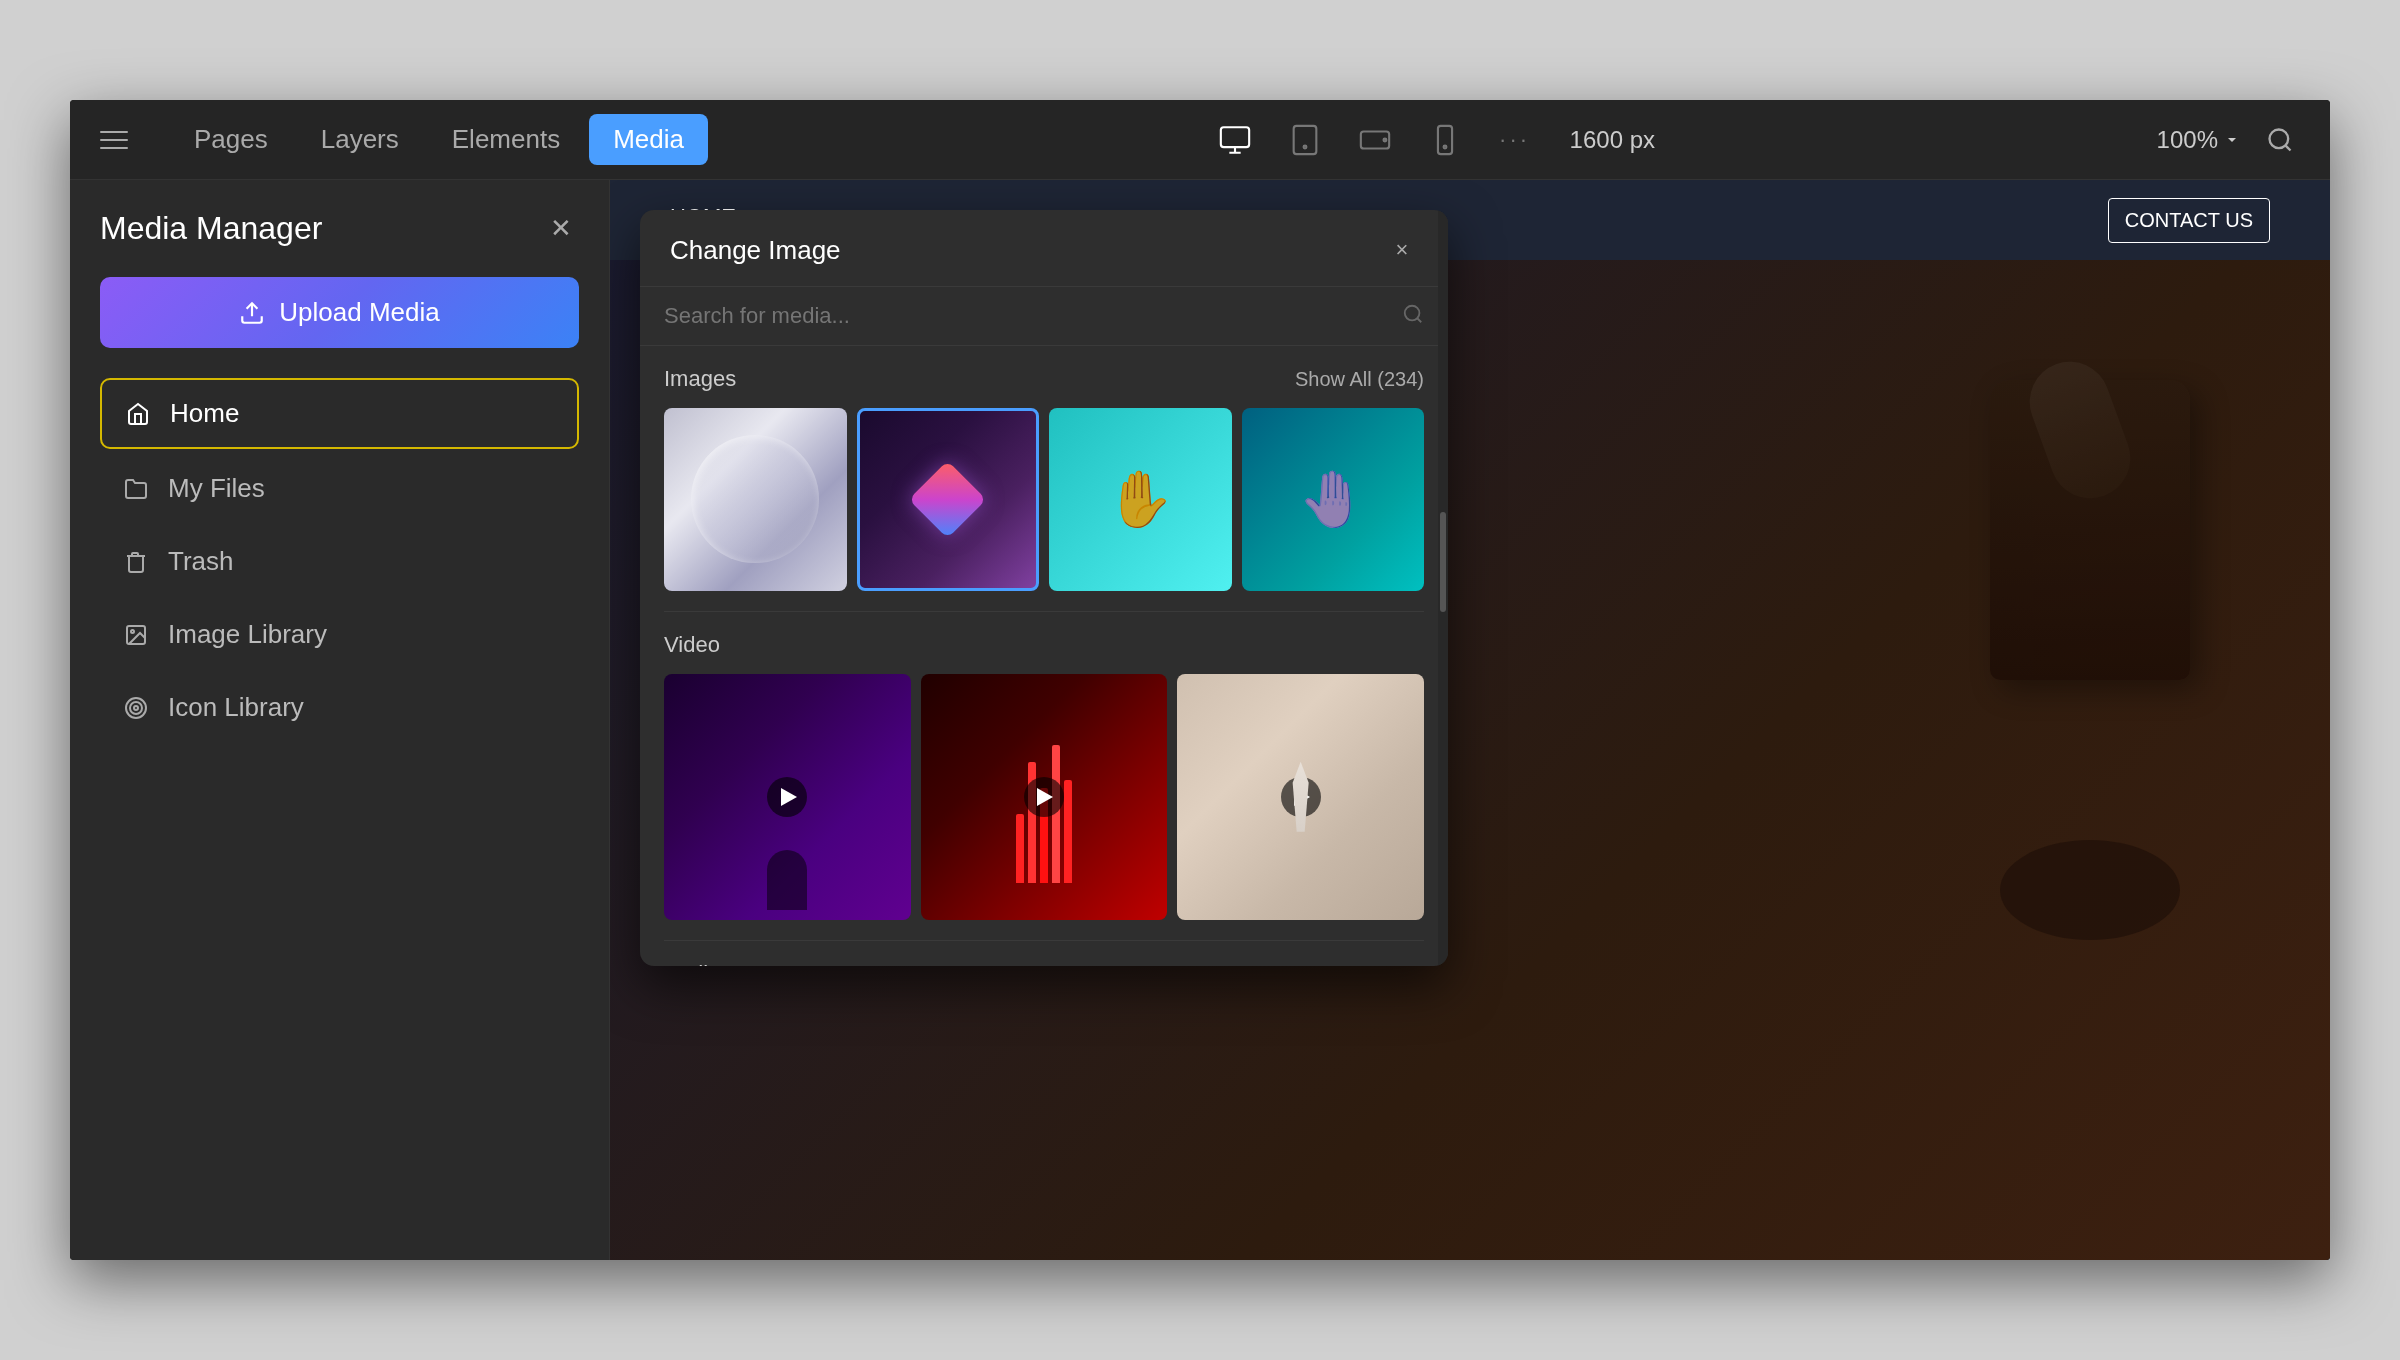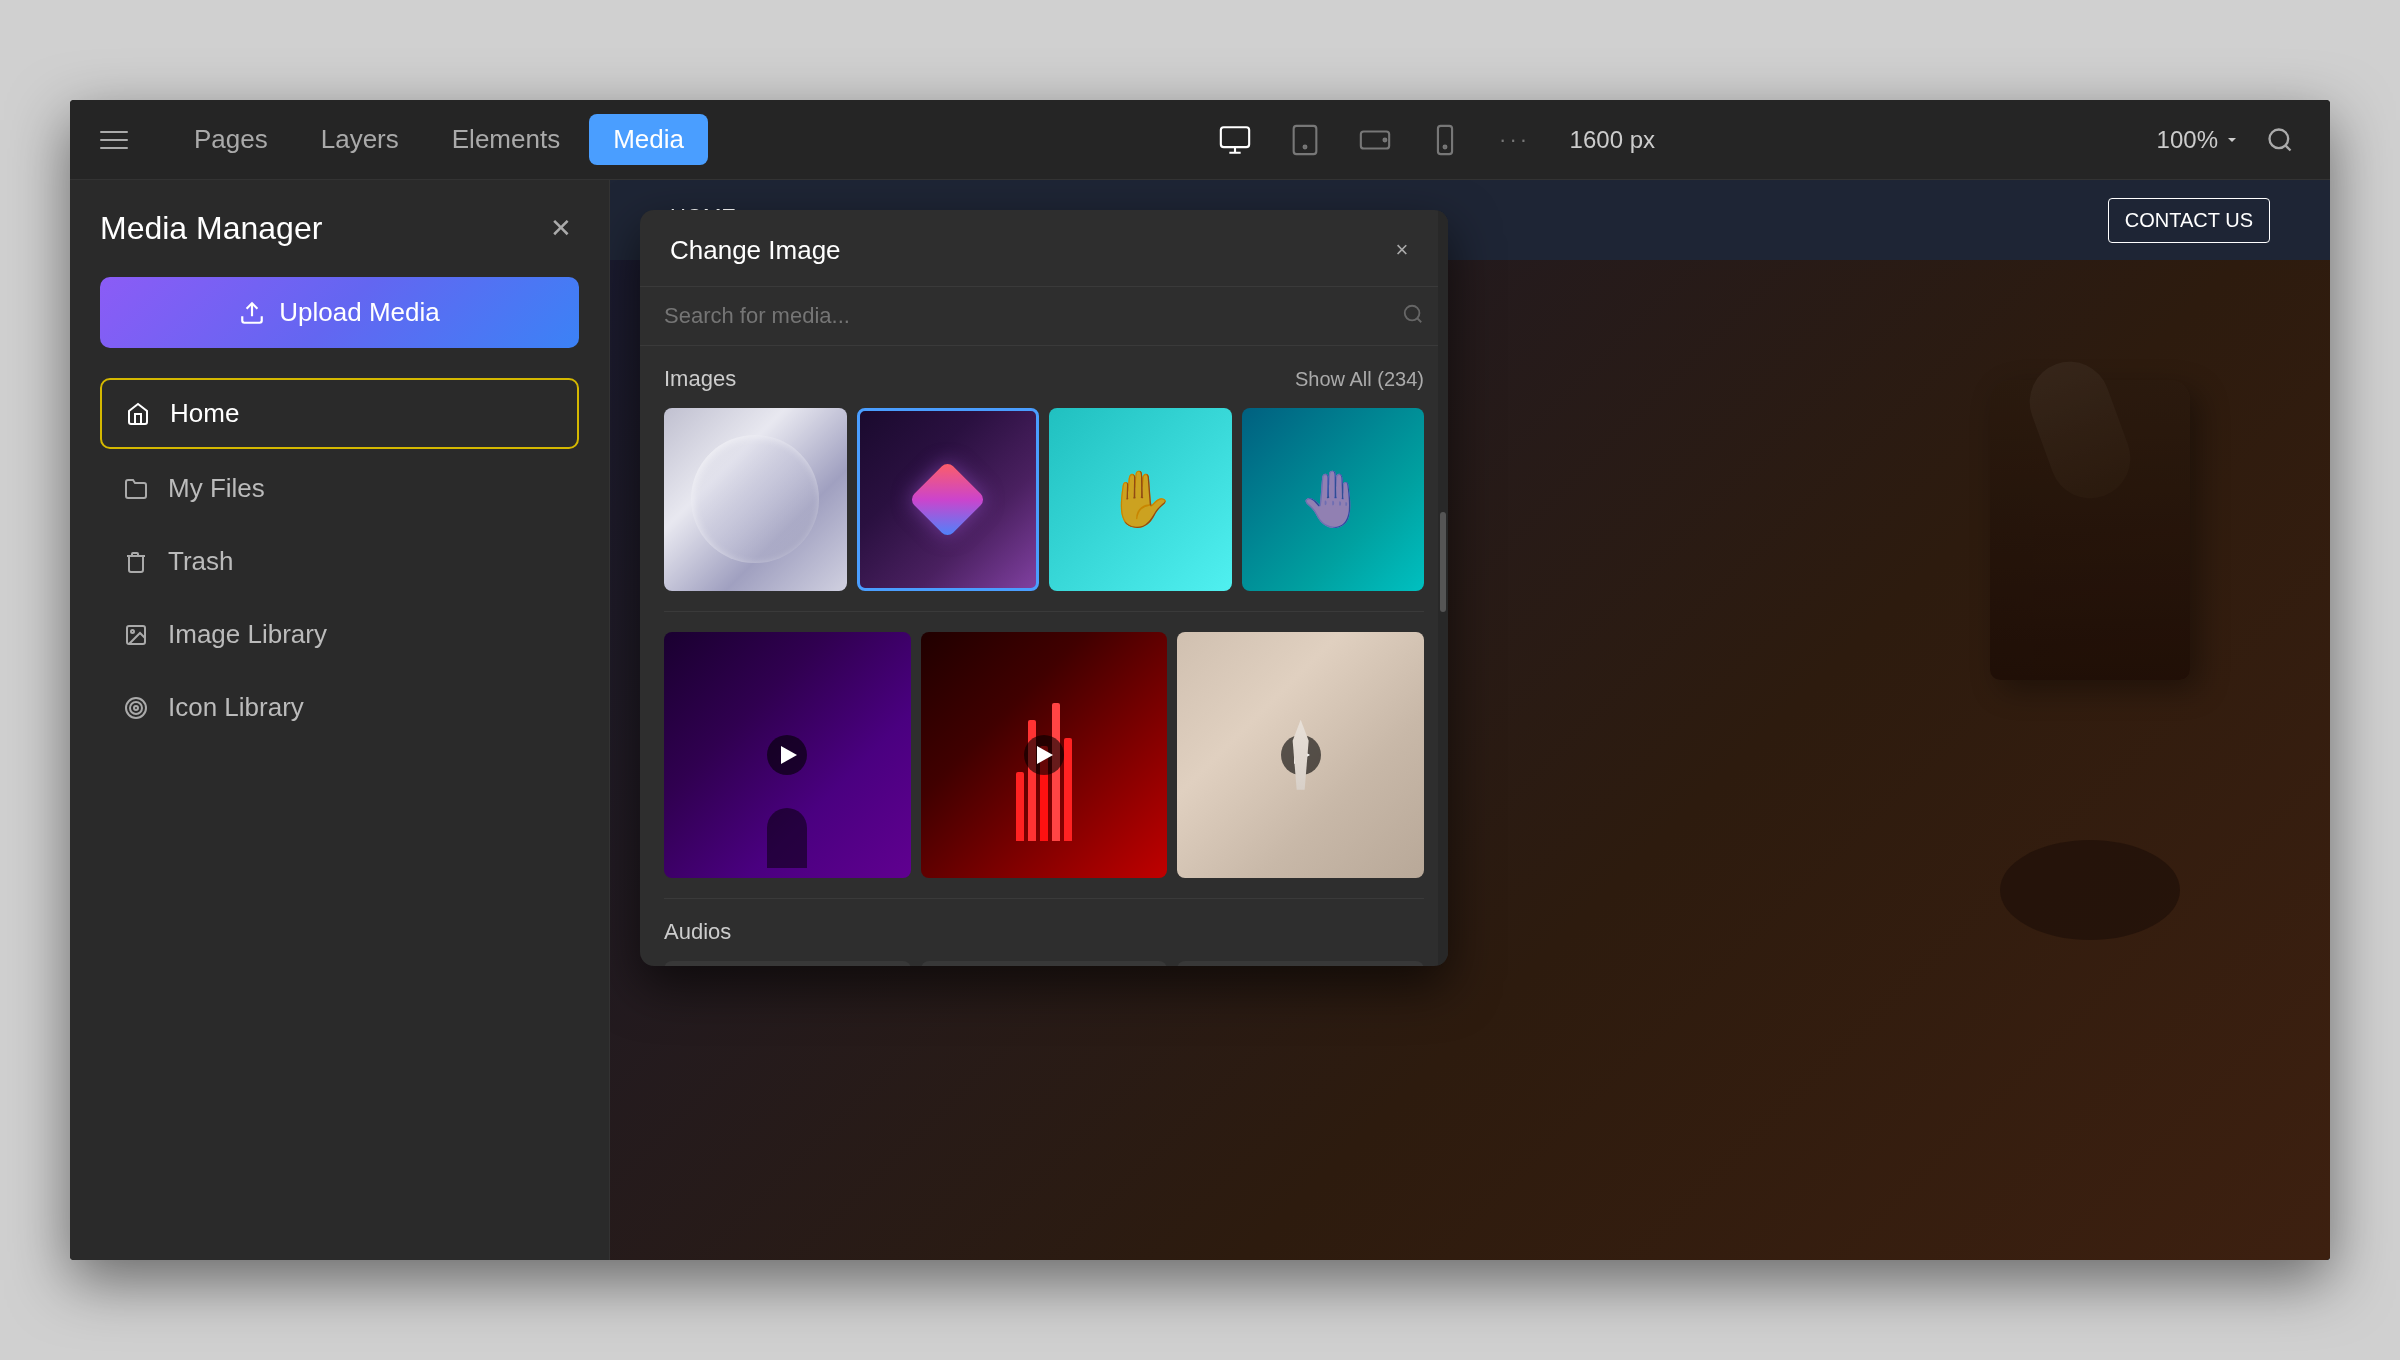--- a/index.html
+++ b/index.html
@@ -685,20 +685,23 @@
                   <div style="font-size:55px;filter:brightness(0.8);">✋</div>
                 </div>
 
                 <div class="media-thumb thumb-blue-hand">
                   <div style="font-size:55px;filter:hue-rotate(200deg) brightness(0.7);">🤚</div>
                 </div>
               </div>
             </div>
 
             <div class="media-section">
+              <div class="media-section-header">
+                <div class="media-section-title">Video</div>
+              </div>
               <div class="media-grid" style="grid-template-columns: repeat(3, 1fr);">
 
                 <div class="media-thumb thumb-concert">
                   <div class="play-btn">
                     <div class="play-triangle"></div>
                   </div>
 
                   <div style="position:absolute;bottom:10px;left:50%;transform:translateX(-50%);width:40px;height:60px;background:rgba(0,0,0,0.5);border-radius:20px 20px 0 0;"></div>
                 </div>
 

